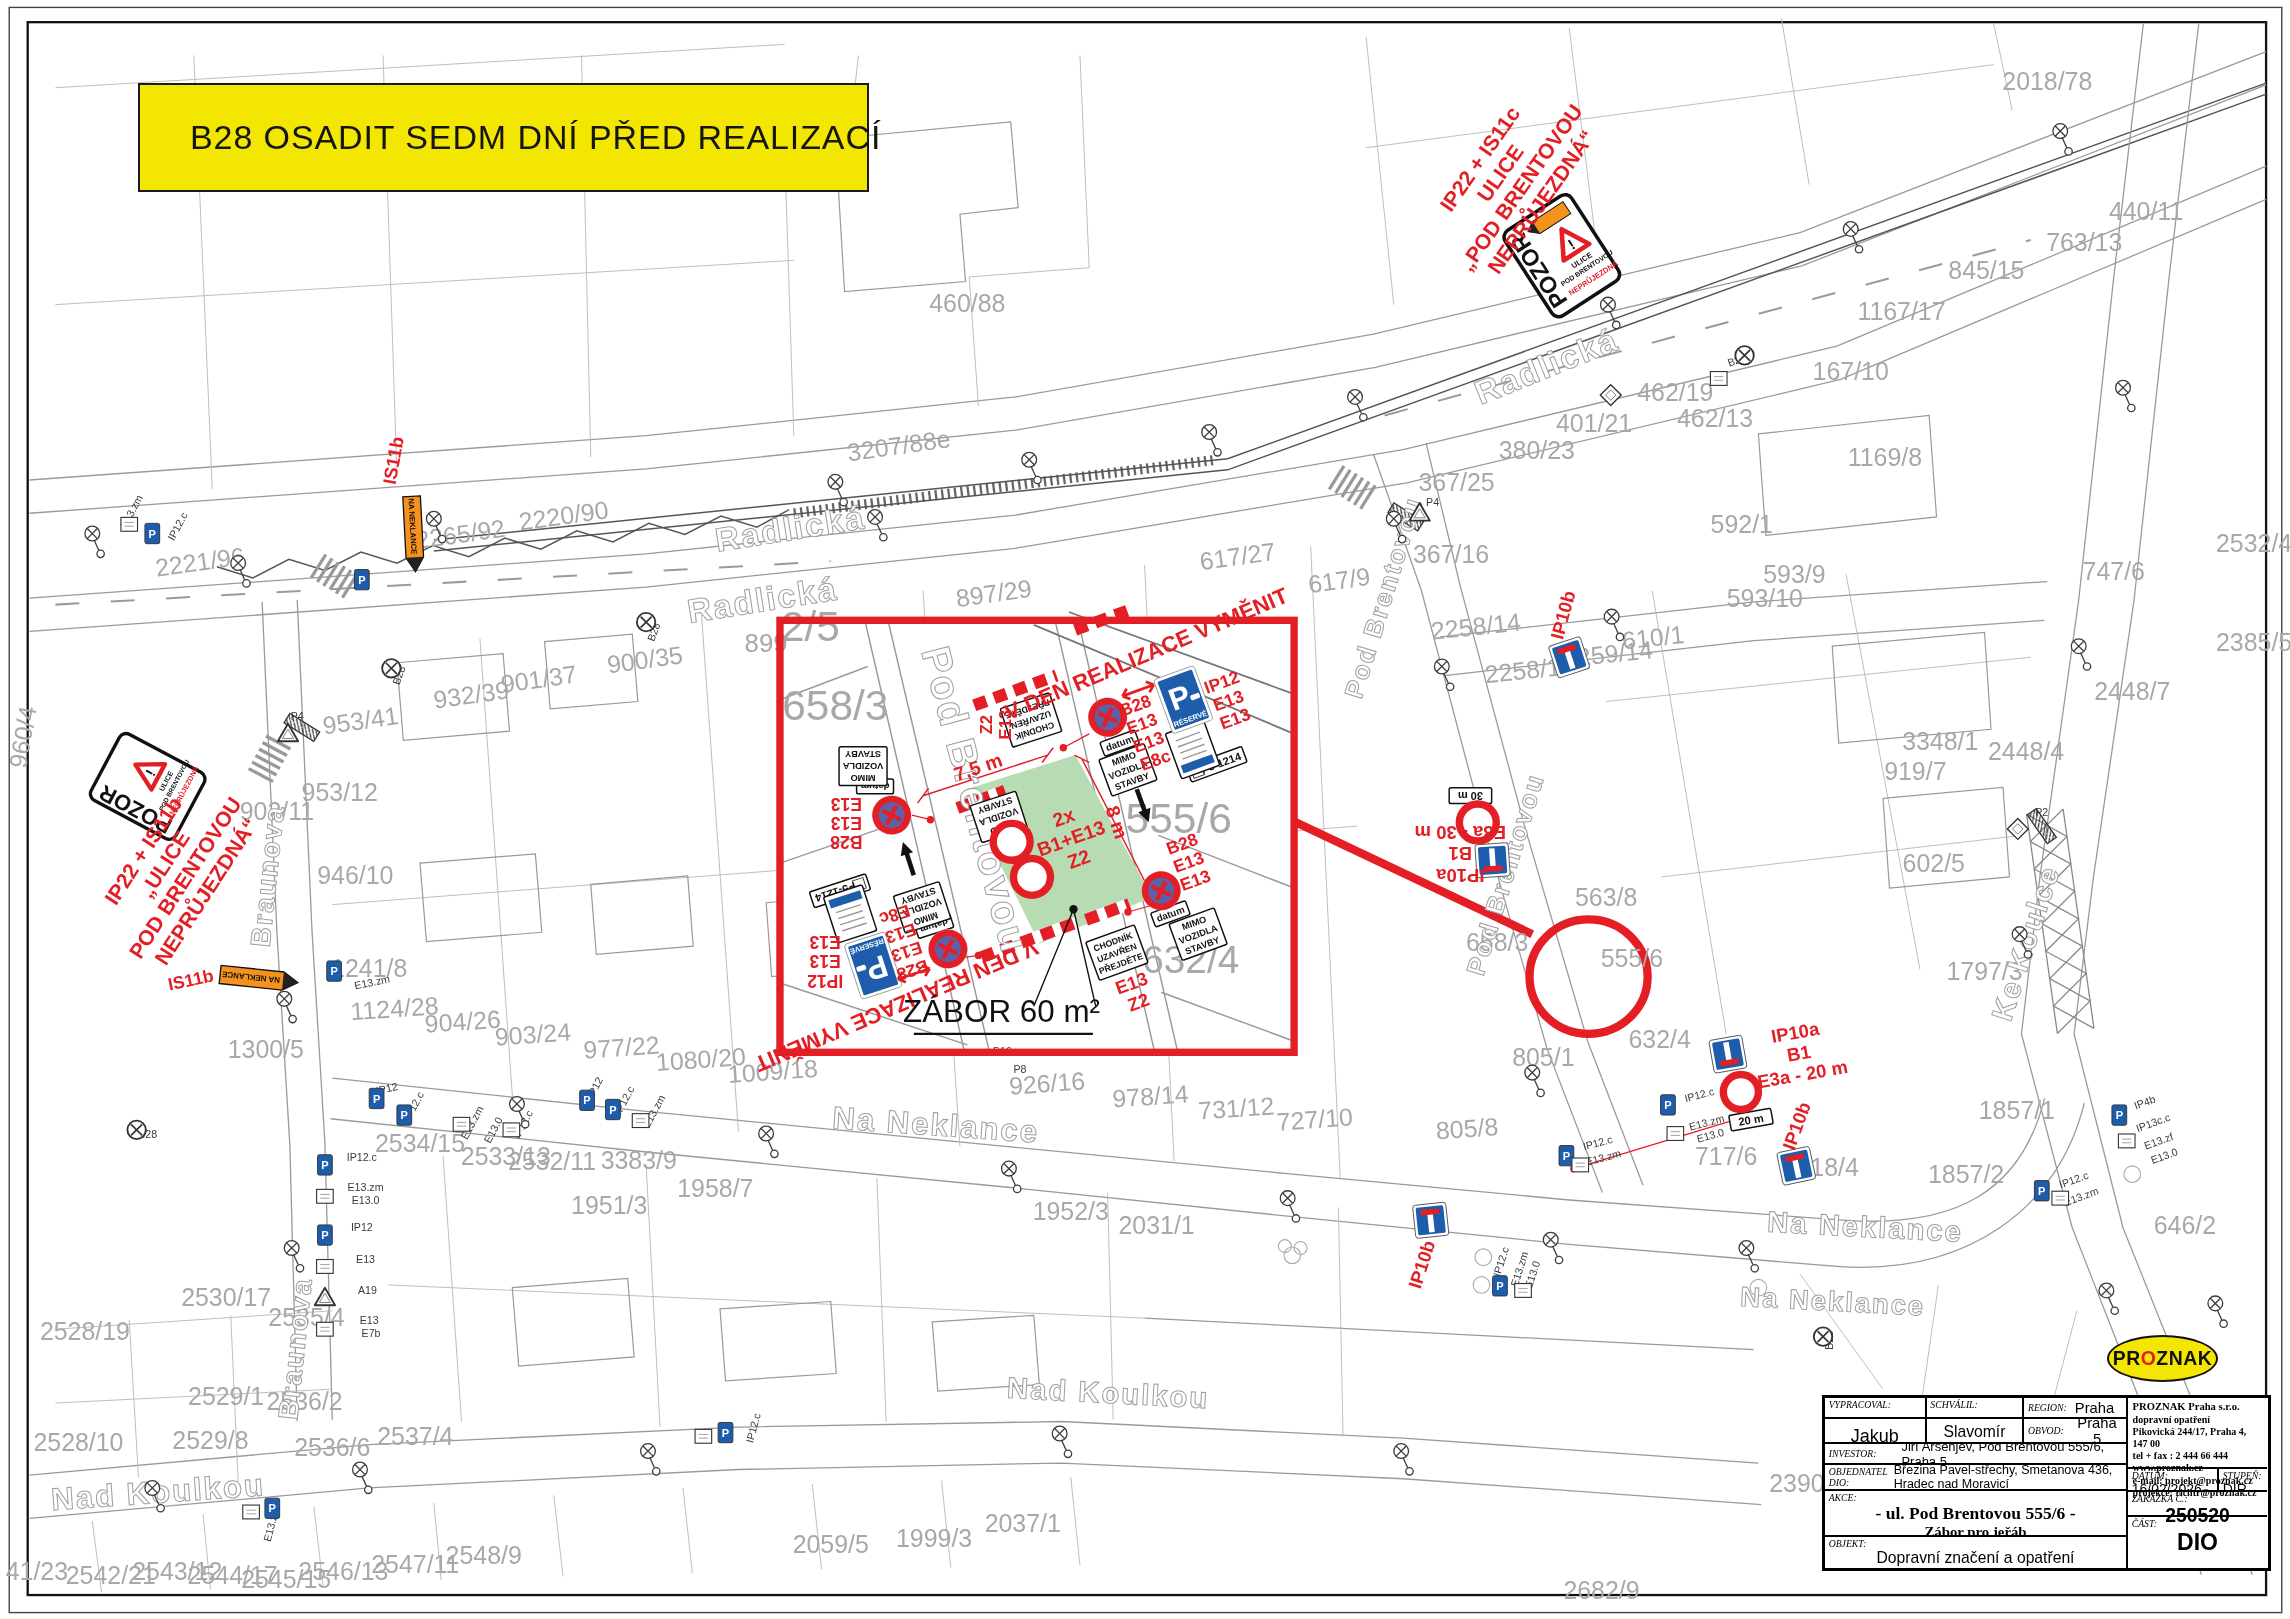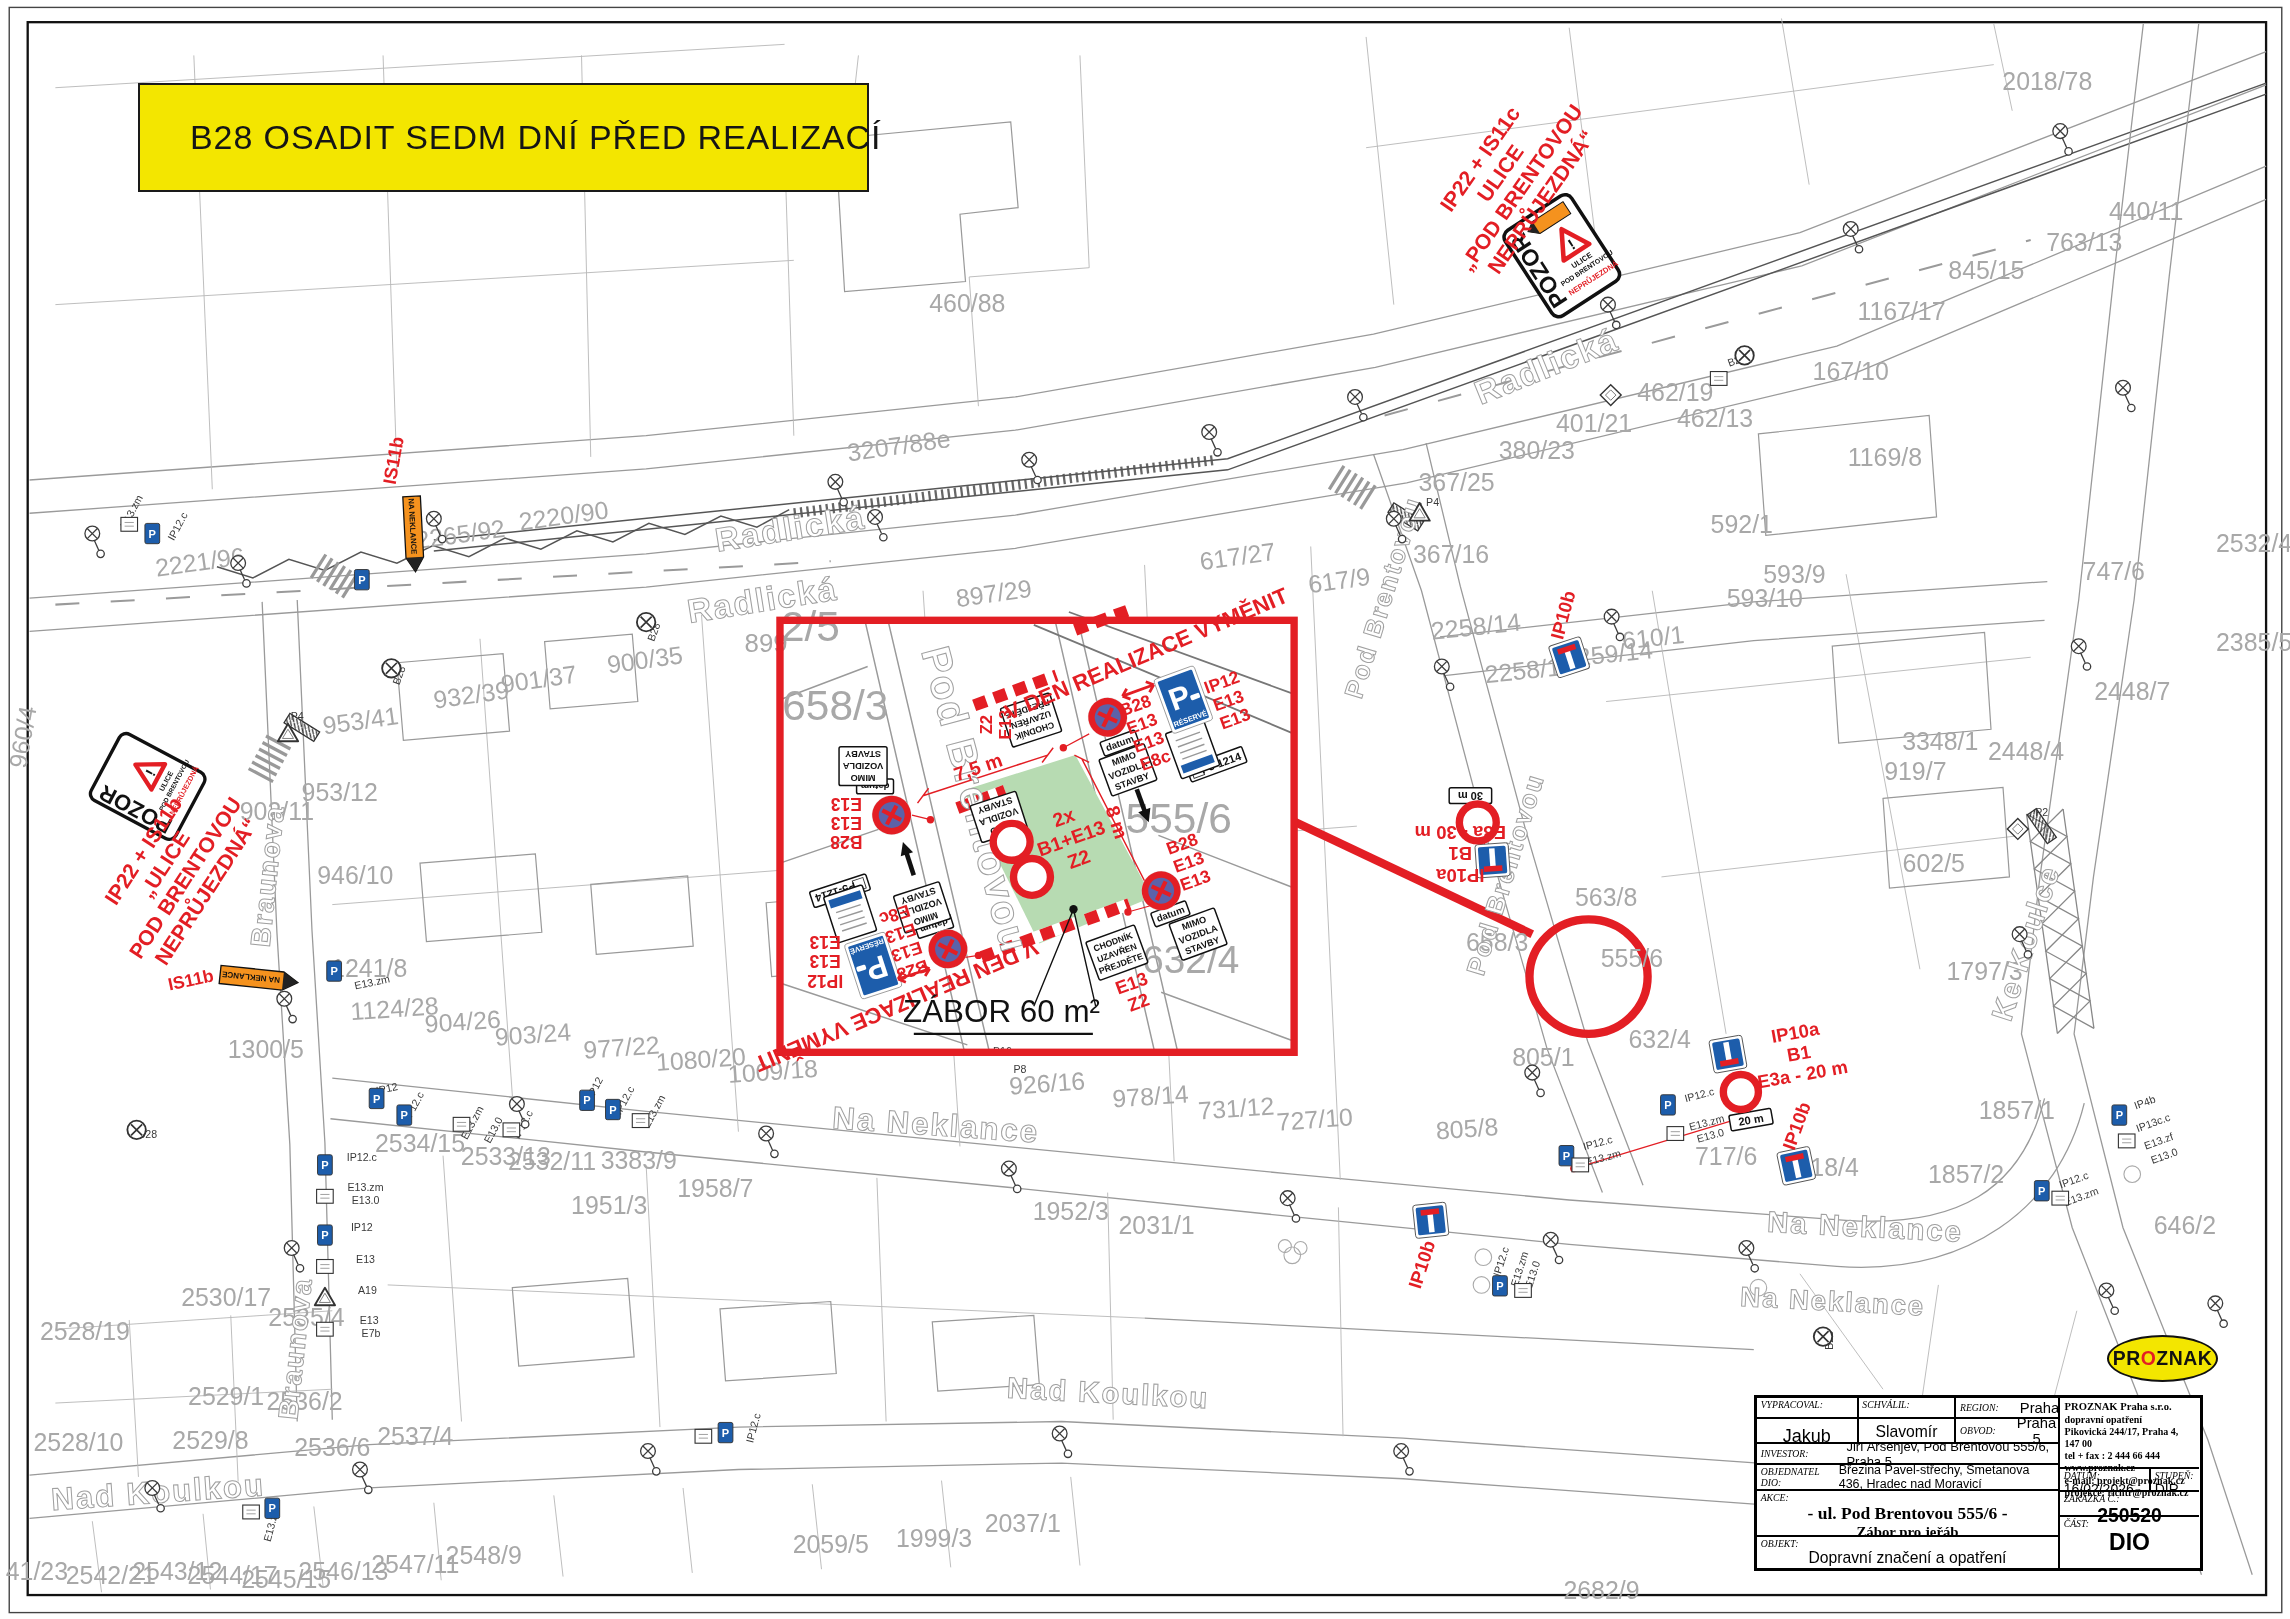--- a/index.html
+++ b/index.html
@@ -13,33 +13,33 @@
   .plbl{fill:var(--pgray)}
   .sname{fill:#fff;stroke:#a0a0a0;stroke-width:1.1;font-weight:bold;letter-spacing:2px}
   .slbl{fill:#3a3a3a}
   .rlbl,.rnote{fill:var(--red);font-weight:bold}
   .zlbl{fill:#111}
   #banner{position:absolute;left:138px;top:83px;width:731px;height:109px;
     background:var(--yellow);border:2.8px solid #1a1a1a;box-sizing:border-box;
     display:flex;align-items:center;gap:28px;padding-left:22px;z-index:5}
   #banner .btext{font-size:34px;color:#151515;letter-spacing:0.9px;white-space:nowrap}
   
-  #tb{position:absolute;left:1754px;top:1395px;width:449px;height:176px;background:#fff;
+  #tb{position:absolute;left:1822px;top:1395px;width:449px;height:176px;background:#fff;
       border:3.7px solid #000;box-sizing:border-box;display:flex;z-index:6;font-size:10px}
   #tb *{box-sizing:border-box}
   .tbl{width:301px;display:flex;flex-direction:column}
   .tbr{width:141px;display:flex;flex-direction:column;border-left:2.8px solid #000}
   .row{display:flex;border-bottom:2.3px solid #000}
   .cell{border-right:2.3px solid #000;padding:0.9px 3.7px;overflow:hidden}
   .cell:last-child{border-right:none}
   .lab{font:italic 9.7px "Liberation Serif",serif;color:#000;display:block}
   .val{font-size:14.8px;color:#000;text-align:center}
   .c1{width:102px}.c2{width:98px}.c3{width:102px}
   .r1{height:23px}.r2{height:25px}.r3{height:21px}.r4{height:26px}.r5{height:46px}.r6{height:33px}
-  .inline{display:flex;align-items:center;gap:21px}
+  .inline{display:flex;align-items:center;gap:8px}
   .akce1{font:bold 17.5px "Liberation Serif",serif;text-align:center}
   .akce2{font:bold 14.8px "Liberation Serif",serif;text-align:center}
   #company{font:bold 10px "Liberation Serif",serif;line-height:1.22;padding:2.8px 4.6px;height:71px;border-bottom:2.3px solid #000}
   #company div:first-child{font-size:10.6px}
   .tbr .small-row{display:flex;border-bottom:2.3px solid #000;height:23px}
   .zak{height:25px;border-bottom:2.3px solid #000;padding:0.9px 3.7px}
   .cast{flex:1;padding:0.9px 3.7px;text-align:center}
   .big{font-weight:bold;font-size:19.4px;text-align:center}
   .dio{font-weight:bold;font-size:23px;}
   #logo{position:absolute;left:2107px;top:1335px;width:107px;height:43px;background:var(--yellow);

